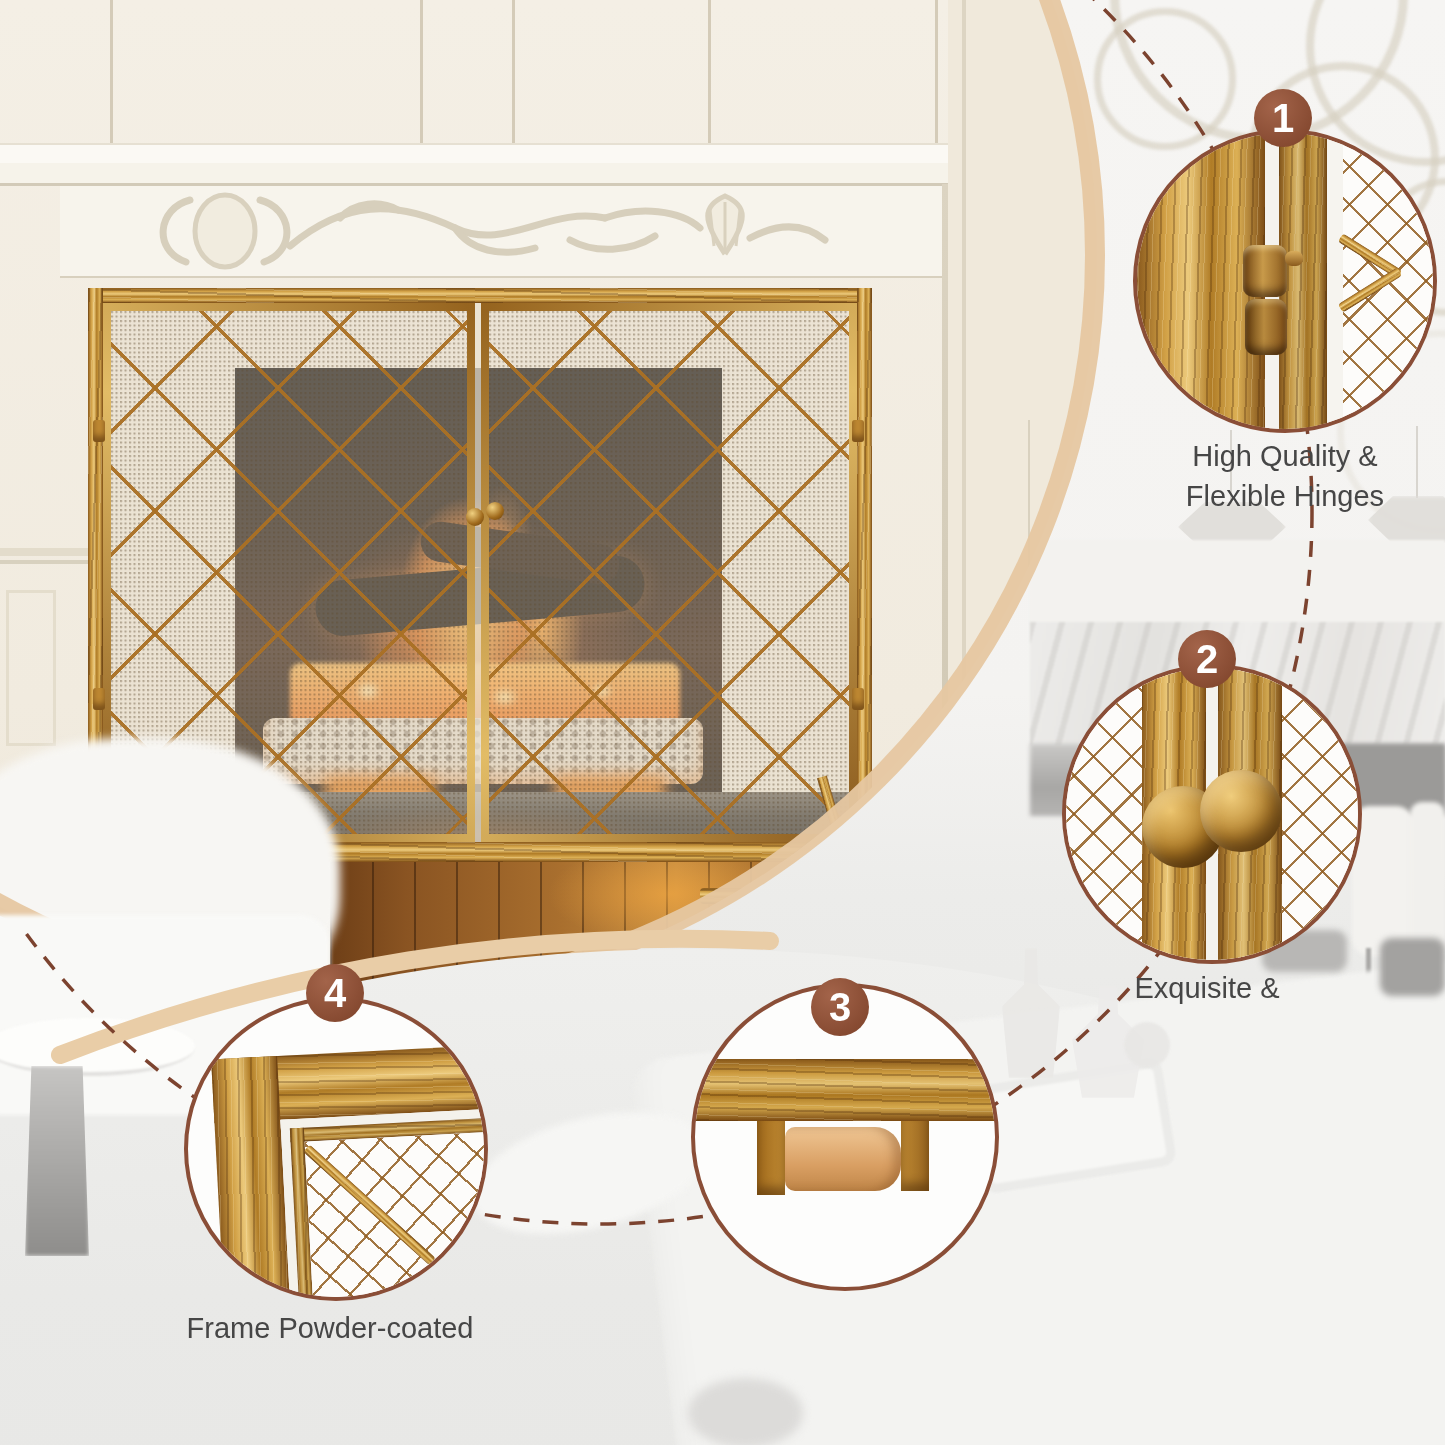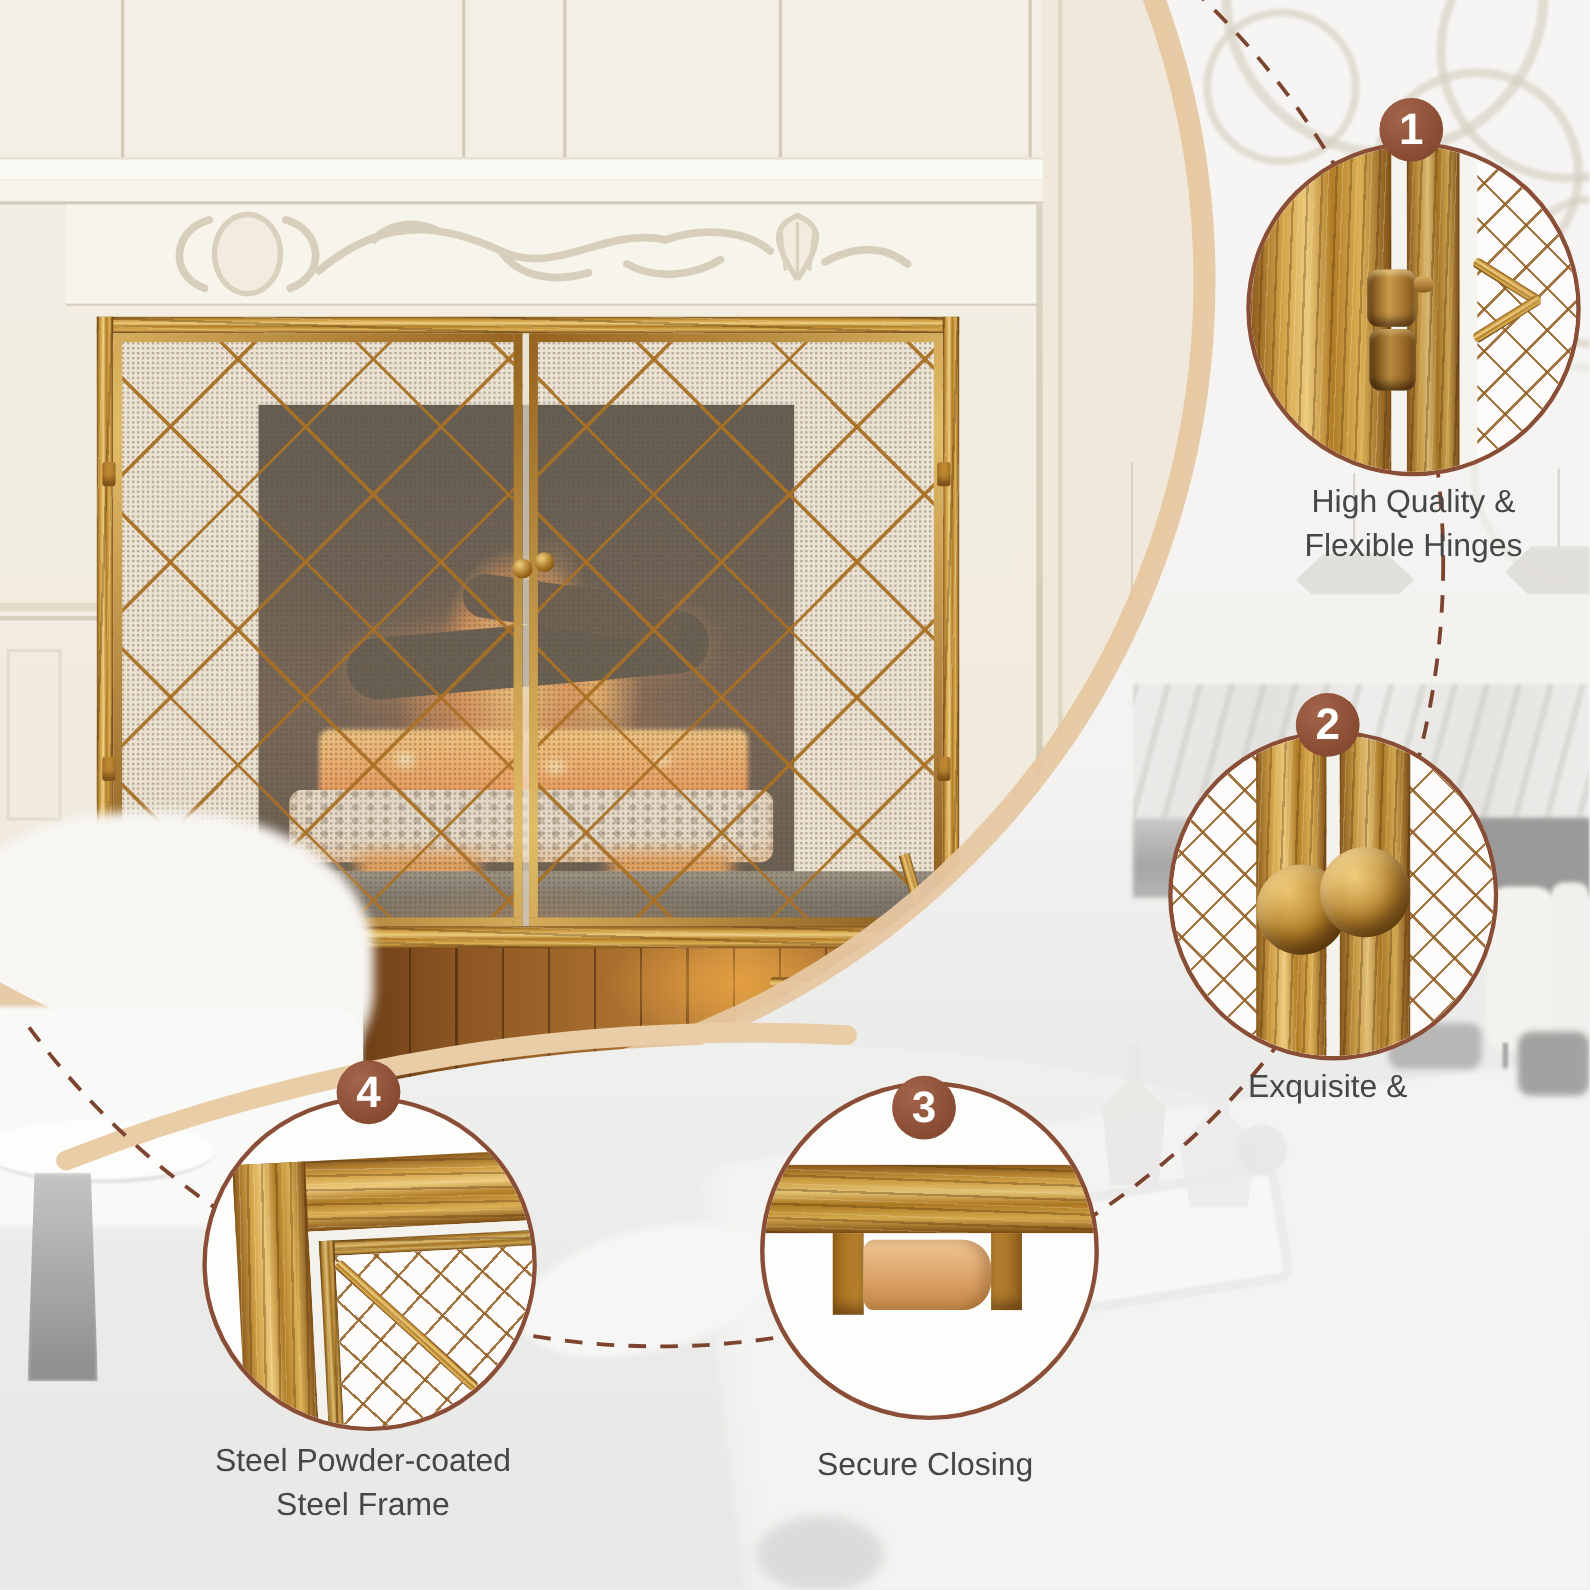--- a/index.html
+++ b/index.html
@@ -240,18 +240,16 @@
   </div>
 
 <div class="abs label" style="left:1055px;top:436px;">
   <div>High Quality &amp;</div>
   <div>Flexible Hinges</div>
 </div>
 <div class="abs label" style="left:977px;top:968px;">
   <div>Exquisite &amp;</div>
 </div>
 <div class="abs label" style="left:611px;top:1312px;">
-  <div>Secure Closing</div>
 </div>
 <div class="abs label" style="left:100px;top:1308px;">
-  <div>Steel Powder-coated</div>
-  <div>Steel Frame</div>
+  <div>Frame Powder-coated</div>
 </div>
 
 </body></html>

